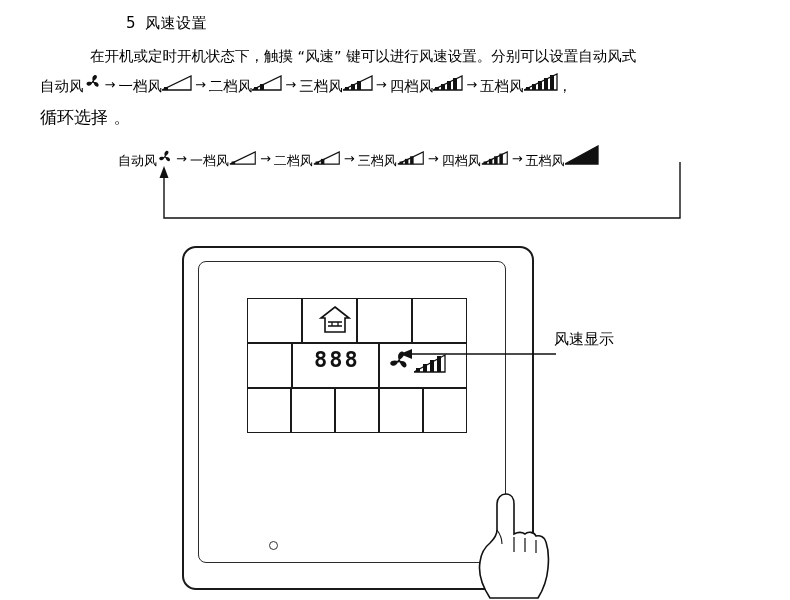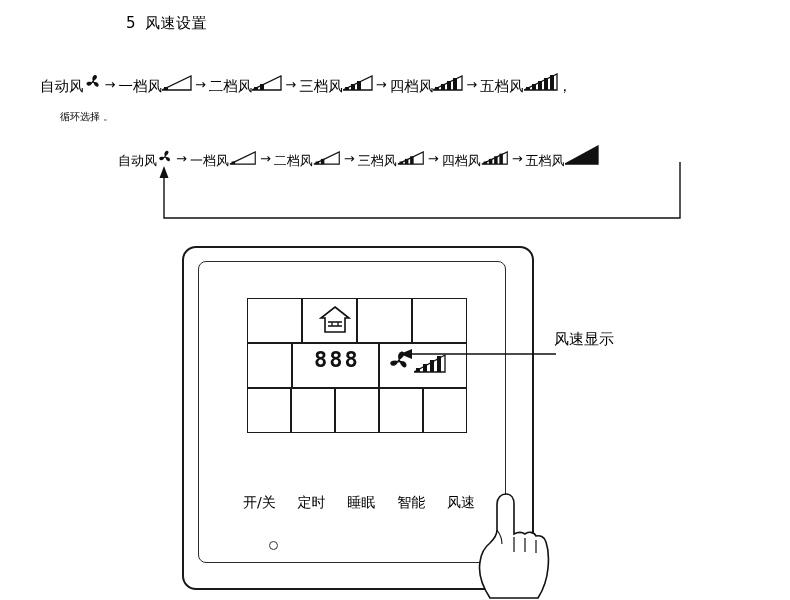--- a/index.html
+++ b/index.html
@@ -52,23 +52,22 @@
     left: 40px;
     top: 71px;
     font-size: 14.5px;
     line-height: 30px;
     white-space: nowrap;
   }
   .line3 {
     position: absolute;
     left: 40px;
     top: 102px;
-    font-size: 10px;
+    font-size: 17px;
     line-height: 30px;
-    margin-left: 20px;
   }
 
   
   .seq-item {
     display: inline-flex;
     align-items: flex-end;
     white-space: nowrap;
   }
   .arrow-txt {
     display: inline-block;
@@ -213,20 +212,23 @@
 </style>
 </head>
 <body>
 
 <div class="page">
 
   <div class="heading">
     <span class="num">5</span><span>风速设置</span>
   </div>
 
+  <div class="para">
+    <span class="indent"></span><span>在开机或定时开机状态下，触摸 “风速” 键可以进行风速设置。分别可以设置自动风式</span>
+  </div>
 
   <div class="line2">
     <span>自动风</span><span class="seq-item">
       <svg class="fanglyph" width="18" height="18" viewBox="0 0 24 24">
         <path d="M12 11.2c-1.6-3.4-1-6.8 1.6-8.2 2.2-1.2 4.1.4 3.6 2.6-.5 2.2-2.7 4.2-5.2 5.6z" fill="#111"></path>
         <path d="M12.6 12.2c3.6-1 6.6.6 6.9 3.5.25 2.5-2 3.5-3.7 2.1-1.7-1.4-2.8-3.9-3.2-5.6z" fill="#111"></path>
         <path d="M11.3 12.3c-1.1 3.5-3.9 5.4-6.4 4.2-2.2-1-2.1-3.4 0-4.4 2.1-1 4.7-.6 6.4.2z" fill="#111"></path>
         <circle cx="12" cy="11.9" r="1.5" fill="#111"></circle>
       </svg>
     </span><span class="arrow-txt">→</span><span>一档风</span><span class="seq-item">
@@ -359,27 +361,20 @@
           <svg width="32" height="20" viewBox="0 0 32 20">
             <path d="M0 19 L31 2 L31 19 Z" fill="none" stroke="#111" stroke-width="1.3"></path>
             <rect x="2" y="15" width="4" height="4" fill="#111"></rect>
             <rect x="9" y="11" width="4" height="8" fill="#111"></rect>
             <rect x="16" y="7" width="4" height="12" fill="#111"></rect>
             <rect x="23" y="3" width="4" height="16" fill="#111"></rect>
           </svg>
         </div>
       </div>
 
-      <div class="btn-labels">
-        <span>开/关</span>
-        <span>定时</span>
-        <span>睡眠</span>
-        <span>智能</span>
-        <span>风速</span>
-      </div>
 
       <div class="dot"></div>
     </div>
   </div>
 
   <div class="callout-label">风速显示</div>
   <div class="callout-line">
     <svg width="160" height="20" viewBox="0 0 160 20">
       <path d="M158 10 L12 10" stroke="#111" stroke-width="1.4" fill="none"></path>
       <path d="M2 10 L14 5 L14 15 Z" fill="#111"></path>

